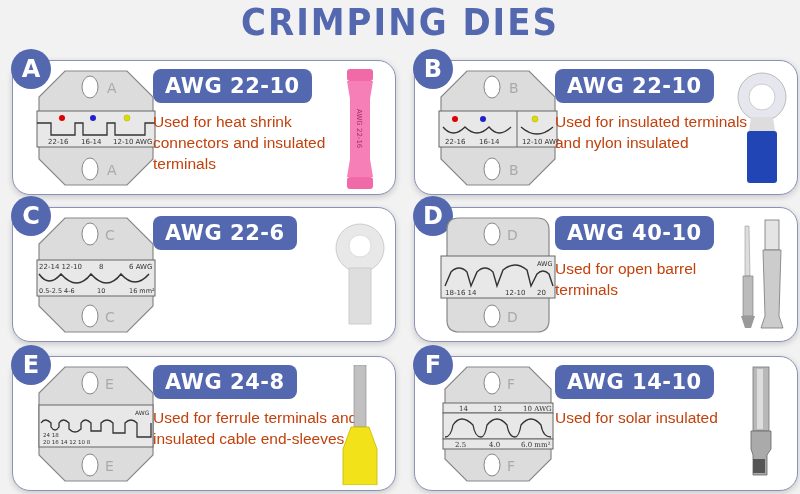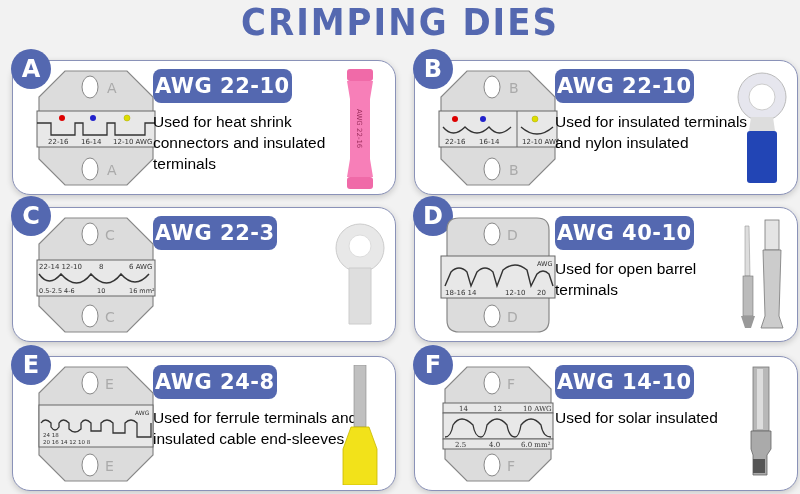--- a/index.html
+++ b/index.html
@@ -17,28 +17,28 @@
   }
   .letter {
     position: absolute; left: -2px; top: -12px; width: 40px; height: 40px;
     background: #5468b0; color: #fff; border-radius: 50%;
     font-family: "DejaVu Sans", sans-serif; font-weight: bold; font-size: 24px;
     display: flex; align-items: center; justify-content: center;
     border-bottom-right-radius: 20px;
   }
   .die { position: absolute; left: 22px; top: 4px; width: 122px; height: 126px; }
   .badge {
-    position: absolute; left: 140px; top: 8px; height: 34px; padding: 0 2px;
+    position: absolute; left: 140px; top: 8px; height: 34px; padding: 0 12px;
     background: #5468b0; border-radius: 8px; color: #fff;
     font-family: "DejaVu Sans", sans-serif; font-weight: bold; font-size: 21px;
     display: flex; align-items: center; letter-spacing: 0.5px;
   }
   .desc {
     position: absolute; left: 140px; top: 50px; width: 200px;
-    font-size: 15.5px; line-height: 21px; color: #000000;
+    font-size: 15.5px; line-height: 21px; color: #c2410c;
   }
   .product { position: absolute; right: 10px; top: 8px; width: 50px; height: 120px; }
 </style>
 </head>
 <body>
 
 <div class="title">CRIMPING DIES</div>
 
 <div class="card" style="left:12px;top:60px;">
   <div class="letter">A</div>
@@ -105,21 +105,21 @@
     <path d="M4 62 Q14 76 26 62 Q42 80 56 62 Q72 80 86 62 Q100 78 114 62" fill="none" stroke="#333" stroke-width="1.5"></path>
     <text x="4" y="57" font-size="7" fill="#333" font-family="DejaVu Sans, sans-serif">22-14  12-10</text>
     <text x="64" y="57" font-size="7" fill="#333" font-family="DejaVu Sans, sans-serif">8</text>
     <text x="94" y="57" font-size="7" fill="#333" font-family="DejaVu Sans, sans-serif">6 AWG</text>
     <text x="4" y="81" font-size="6.5" fill="#333" font-family="DejaVu Sans, sans-serif">0.5-2.5  4-6</text>
     <text x="62" y="81" font-size="6.5" fill="#333" font-family="DejaVu Sans, sans-serif">10</text>
     <text x="94" y="81" font-size="6.5" fill="#333" font-family="DejaVu Sans, sans-serif">16 mm²</text>
     <ellipse cx="55" cy="104" rx="8" ry="11" fill="#fff" stroke="#888"></ellipse>
       <text x="70" y="110" font-size="14" fill="#aaa" font-family="DejaVu Sans, sans-serif">C</text>
   </svg>
-  <div class="badge">AWG 22-3</div>
+  <div class="badge">AWG 22-6</div>
   <svg class="product" viewBox="0 0 50 120">
     <circle cx="25" cy="32" r="24" fill="#e8e8e8" stroke="#ccc"></circle>
     <circle cx="25" cy="30" r="11" fill="#fff" stroke="#ddd"></circle>
     <path d="M14 52 H36 V108 H14 Z" fill="#dedede" stroke="#ccc"></path>
   </svg>
 </div>
 
 <div class="card" style="left:414px;top:207px;">
   <div class="letter">D</div>
   <svg class="die" viewBox="0 0 122 126">

